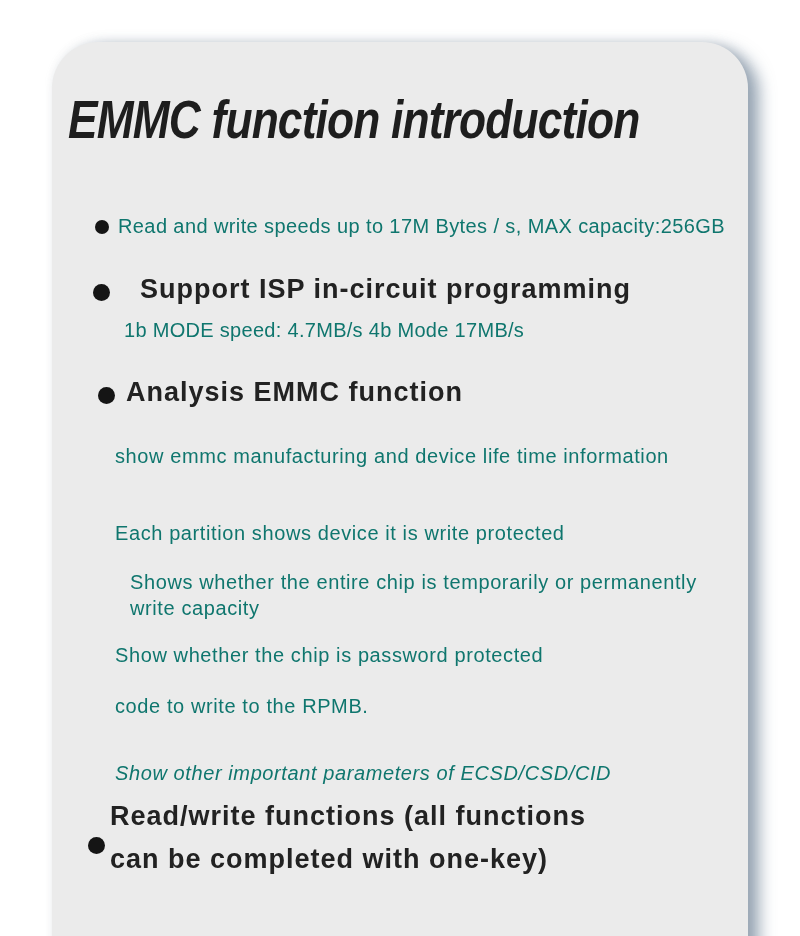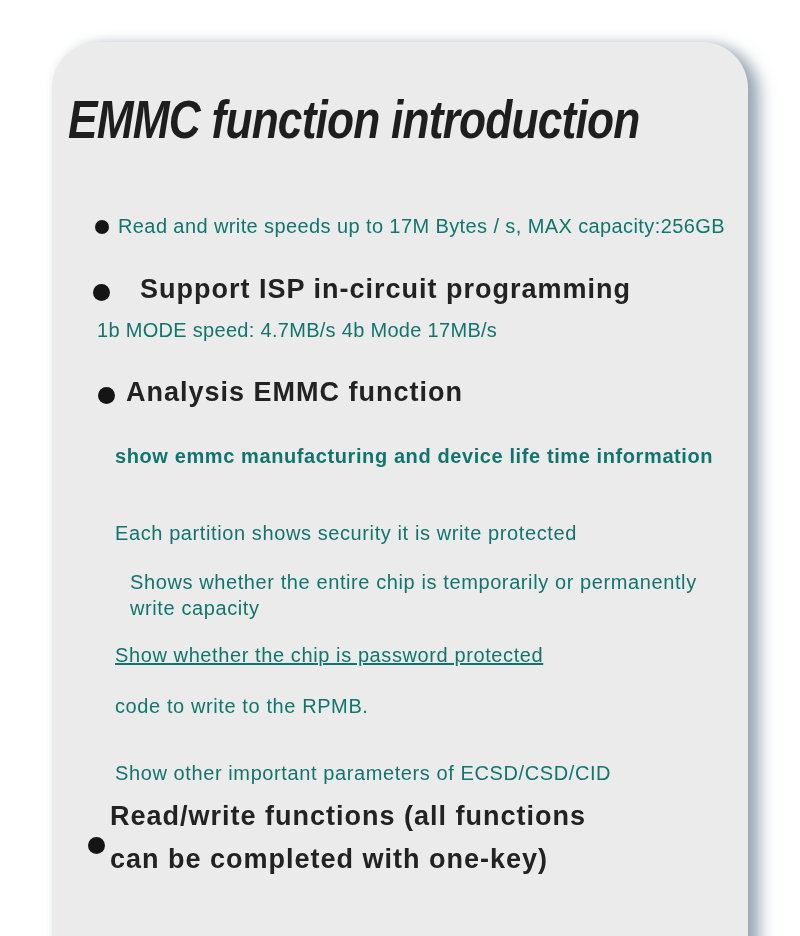--- a/index.html
+++ b/index.html
@@ -68,42 +68,42 @@
 <div class="page">
   <div class="card">
 
     <h1 class="abs title"><span class="squeeze">EMMC function introduction</span></h1>
 
     <span class="dot small" style="left:43px; top:178px;"></span>
     <div class="abs body-text" style="left:66px; top:171px; letter-spacing:0.4px;">Read and write speeds up to 17M Bytes / s, MAX capacity:256GB</div>
 
     <span class="dot big" style="left:41px; top:242px;"></span>
     <div class="abs heading" style="left:60px; top:230px;margin-left:28px;">Support ISP in-circuit programming</div>
-    <div class="abs body-text" style="left:45px; top:275px; letter-spacing:0.3px;">1b MODE speed: 4.7MB/s 4b Mode 17MB/s</div>
+    <div class="abs body-text" style="left:72px; top:275px; letter-spacing:0.3px;">1b MODE speed: 4.7MB/s 4b Mode 17MB/s</div>
 
     <span class="dot big" style="left:46px; top:345px;"></span>
     <div class="abs heading" style="left:74px; top:333px;">Analysis EMMC function</div>
 
-    <div class="abs body-text" style="left:63px; top:401px;font-weight:bold;">
+    <div class="abs body-text" style="left:63px; top:401px;">
       <span class="line">show emmc manufacturing and device life time information</span>
     </div>
     <div class="abs body-text" style="left:63px; top:478px;">
-      <span class="line">Each partition shows security it is write protected</span>
+      <span class="line">Each partition shows device it is write protected</span>
     </div>
     <div class="abs body-text" style="left:63px; top:527px;margin-left:15px;">
       <span class="line">Shows whether the entire chip is temporarily or permanently</span>
       <span class="line">write capacity</span>
     </div>
-    <div class="abs body-text" style="left:63px; top:600px;text-decoration:underline;">
+    <div class="abs body-text" style="left:63px; top:600px;">
       <span class="line">Show whether the chip is password protected</span>
     </div>
     <div class="abs body-text" style="left:63px; top:651px;">
       <span class="line">code to write to the RPMB.</span>
     </div>
-    <div class="abs body-text" style="left:63px; top:718px;">
+    <div class="abs body-text" style="left:63px; top:718px;font-style:italic;">
       <span class="line">Show other important parameters of ECSD/CSD/CID</span>
     </div>
 
     <span class="dot big" style="left:36px; top:795px;"></span>
     <div class="abs heading heading2lines" style="left:58px; top:753px;">
       <span class="line">Read/write functions (all functions</span>
       <span class="line">can be completed with one-key)</span>
     </div>
 
   </div>

